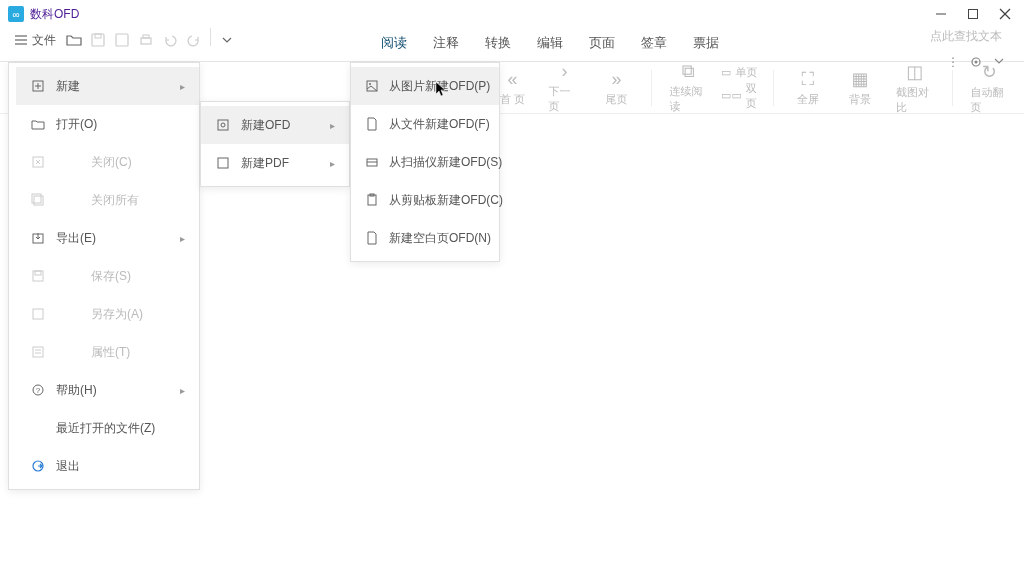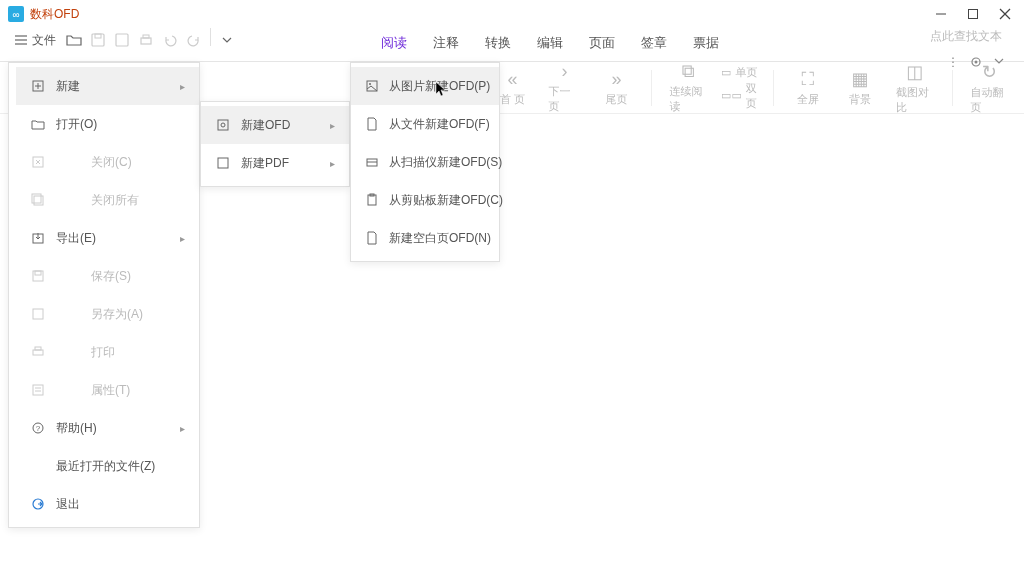--- a/index.html
+++ b/index.html
@@ -1,35 +1,35 @@
 <!DOCTYPE html>
 <html><head>
 <meta charset="utf-8">
 <style>
   * { margin: 0; padding: 0; box-sizing: border-box; font-family: "Microsoft YaHei", sans-serif; }
   body { width: 1024px; height: 585px; background: #fff; font-size: 12px; color: #333; overflow: hidden; position: relative; }
   
   
   .title-bar { height: 28px; display: flex; align-items: center; padding: 0 8px; background: #fff; }
   .app-logo { width: 16px; height: 16px; background: #29abe2; border-radius: 2px; display: flex; align-items: center; justify-content: center; color: #fff; font-size: 10px; margin-right: 6px; }
-  .app-title { font-size: 12px; color: #c2410c; flex: 1; }
+  .app-title { font-size: 12px; color: #4c1d95; flex: 1; }
   .win-controls { display: flex; gap: 18px; margin-right: 4px; }
   .win-btn { width: 14px; height: 14px; display: flex; align-items: center; justify-content: center; cursor: pointer; color: #444; }
   
   
   .toolbar { height: 34px; display: flex; align-items: flex-start; padding: 0 8px; border-bottom: 1px solid #e5e5e5; gap: 0; }
   .tb-btn { width: 24px; height: 24px; display: flex; align-items: center; justify-content: center; border-radius: 3px; cursor: pointer; color: #666; }
   .tb-btn.disabled { color: #ccc; cursor: default; }
   .file-btn { display: flex; align-items: center; gap: 4px; height: 24px; padding: 0 6px; border-radius: 3px; cursor: pointer; color: #555; }
   .sep { width: 1px; height: 18px; background: #e0e0e0; margin: 0 4px; }
   
   
   .tab-bar { display: flex; align-items: center; gap: 22px; margin-left: 140px; }
   .tab { font-size: 13px; color: #555; padding: 6px 2px; cursor: pointer; position: relative; }
-  .tab.active { color: #6d28d9; }
+  .tab.active { color: #0c4a6e; }
   .tab.active::after { content: ""; position: absolute; left: 0; right: 0; bottom: -7px; height: 2px; background: #2b7cd3; }
   
   .search-area { margin-left: auto; display: flex; align-items: center; gap: 10px; color: #bbb; font-size: 12px; flex-direction: column; }
   .search-placeholder { min-width: 100px; text-align: center; }
   .right-icons { display: flex; gap: 10px; margin-left: 20px; color: #888; }
   
   
   .ribbon { height: 52px; display: flex; align-items: center; padding: 0 10px; border-bottom: 1px solid #eee; gap: 8px; }
   .ribbon-item { display: flex; flex-direction: column; align-items: center; gap: 2px; padding: 2px 6px; cursor: pointer; color: #bbb; font-size: 11px; min-width: 44px; }
   .ribbon-item .ri-icon { font-size: 18px; }
@@ -277,29 +277,20 @@
     <span class="mi-icon">
         <svg width="14" height="14" viewBox="0 0 14 14">
           <rect x="2" y="2" width="10" height="10" fill="none" stroke="currentColor" stroke-width="1"></rect>
         </svg>
       </span>
     <span class="mi-label">另存为(A)</span>
   </div>
   <div class="menu-item disabled">
     <span class="mi-icon">
         <svg width="14" height="14" viewBox="0 0 14 14">
-          <rect x="2" y="5" width="10" height="5" fill="none" stroke="currentColor" stroke-width="1"></rect>
-          <rect x="4" y="2" width="6" height="3" fill="none" stroke="currentColor"></rect>
-        </svg>
-      </span>
-    <span class="mi-label">打印</span>
-  </div>
-  <div class="menu-item disabled">
-    <span class="mi-icon">
-        <svg width="14" height="14" viewBox="0 0 14 14">
           <rect x="2" y="2" width="10" height="10" fill="none" stroke="currentColor" stroke-width="1"></rect>
           <line x1="4" y1="5" x2="10" y2="5" stroke="currentColor"></line>
           <line x1="4" y1="8" x2="10" y2="8" stroke="currentColor"></line>
         </svg>
       </span>
     <span class="mi-label">属性(T)</span>
   </div>
   <div class="menu-item">
     <span class="mi-icon">
         <svg width="14" height="14" viewBox="0 0 14 14">

